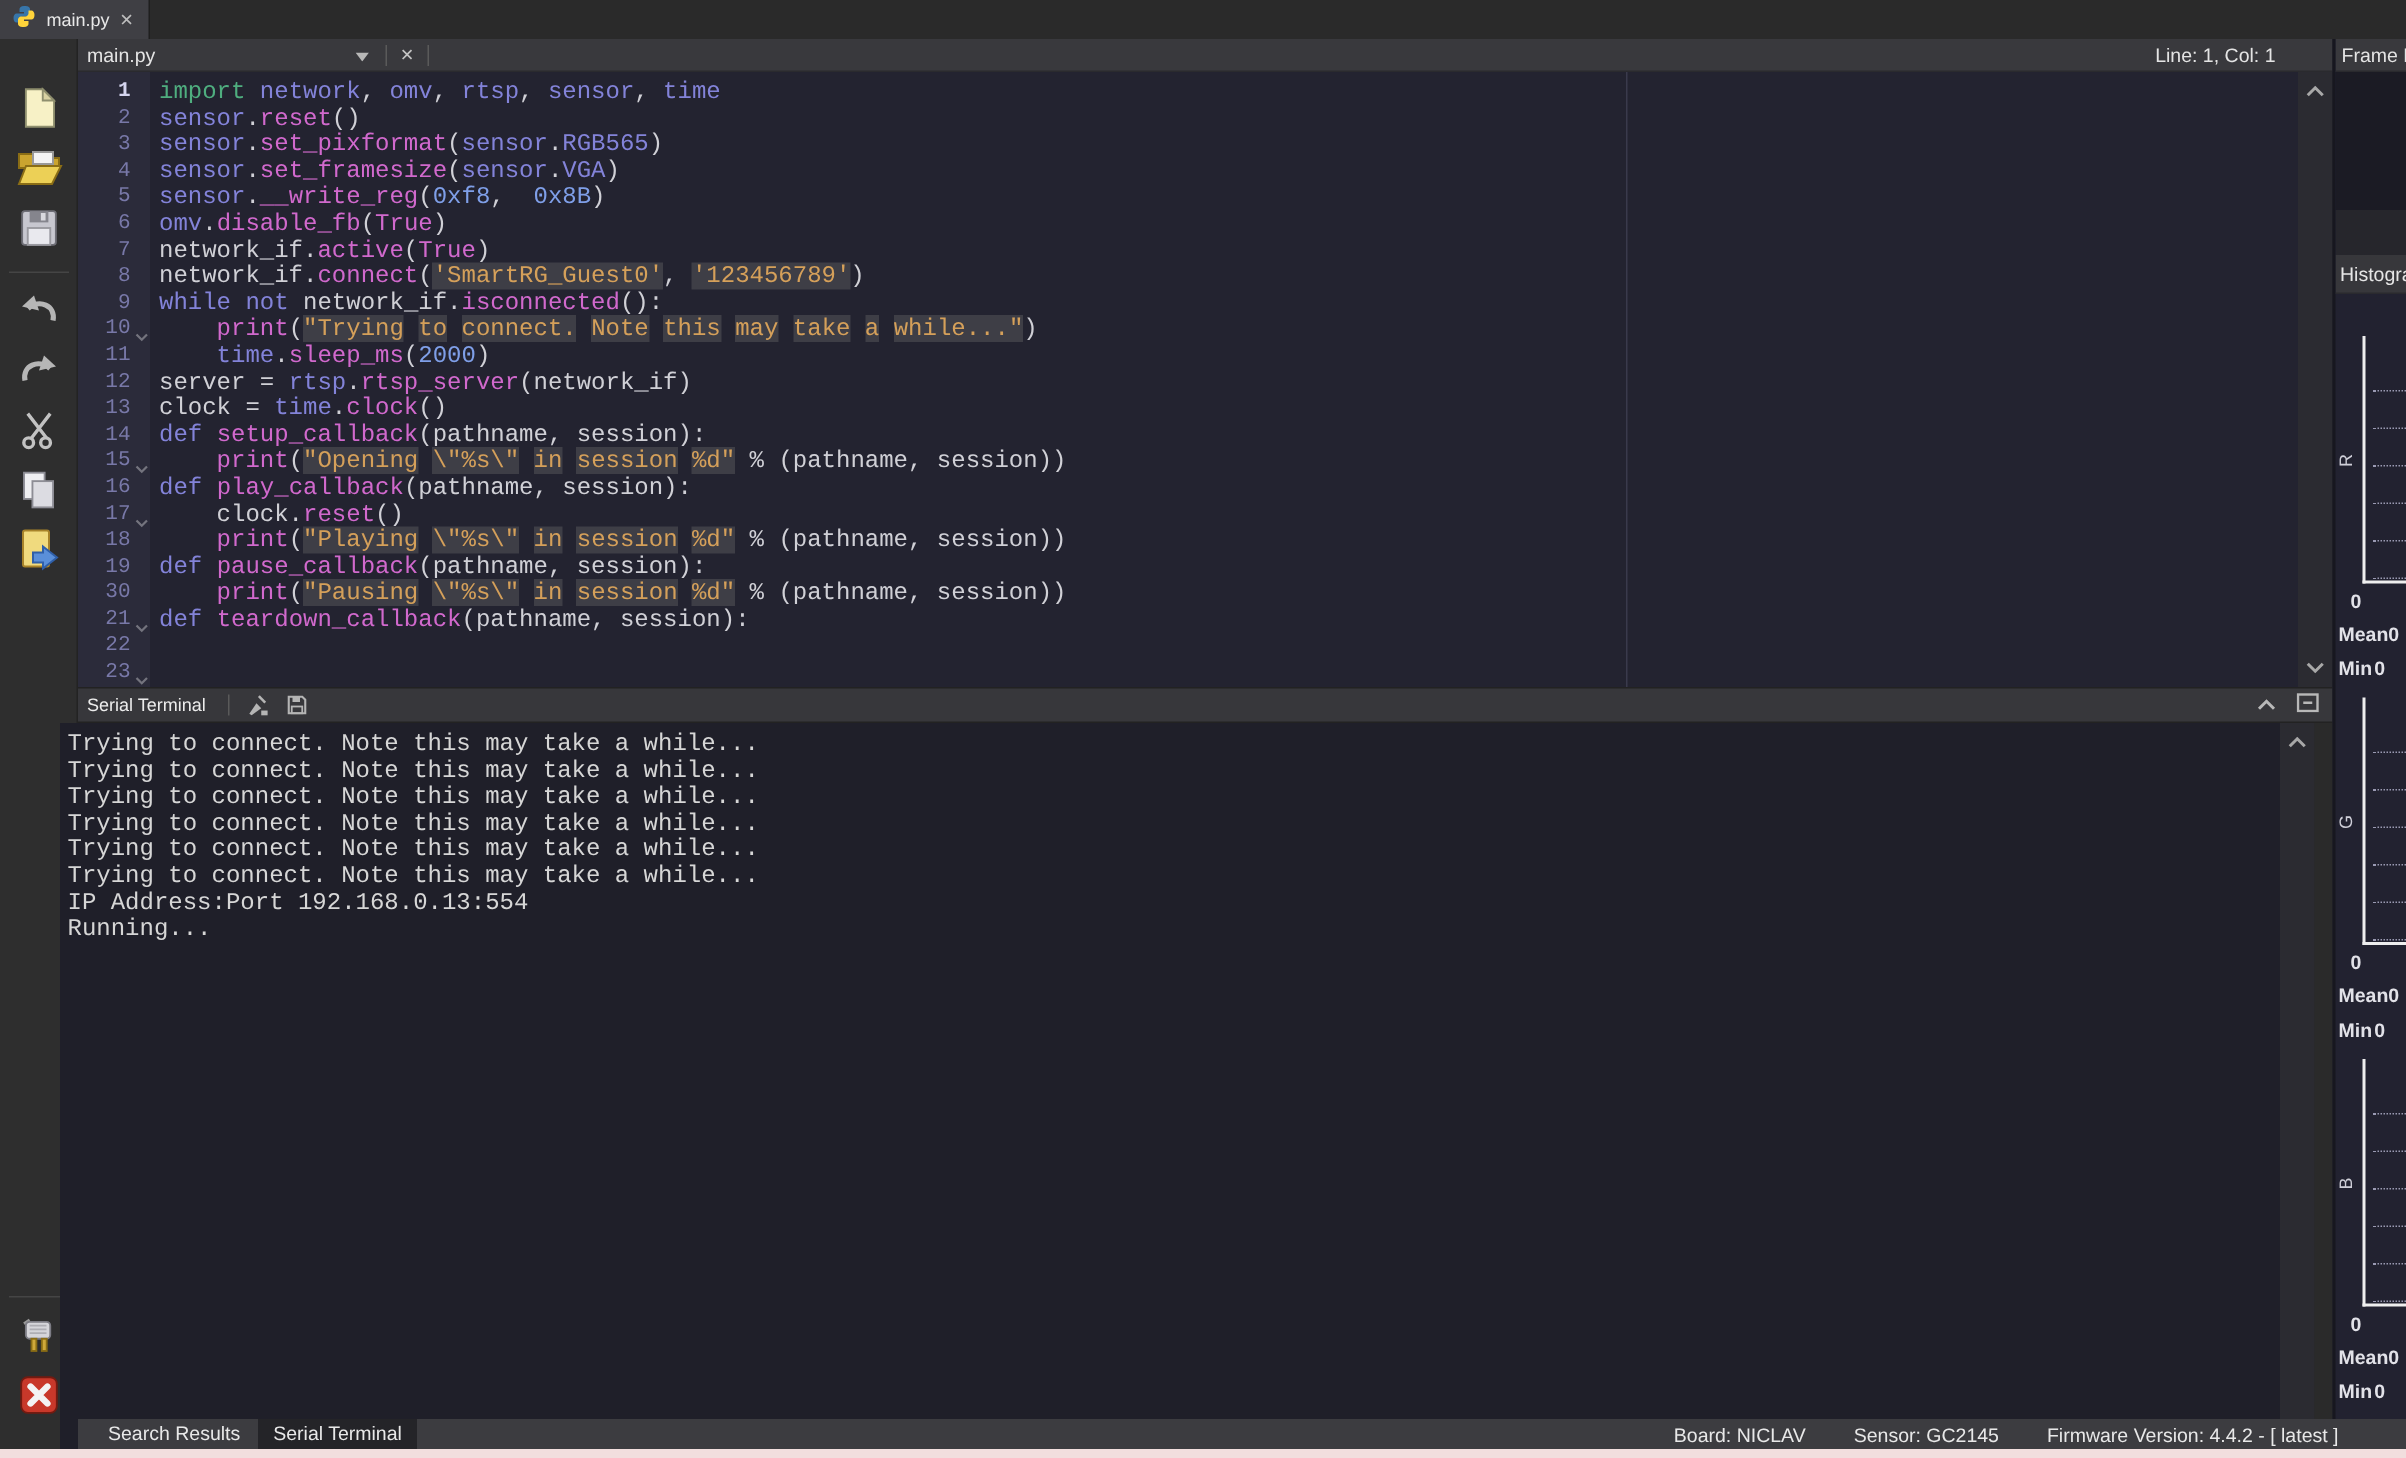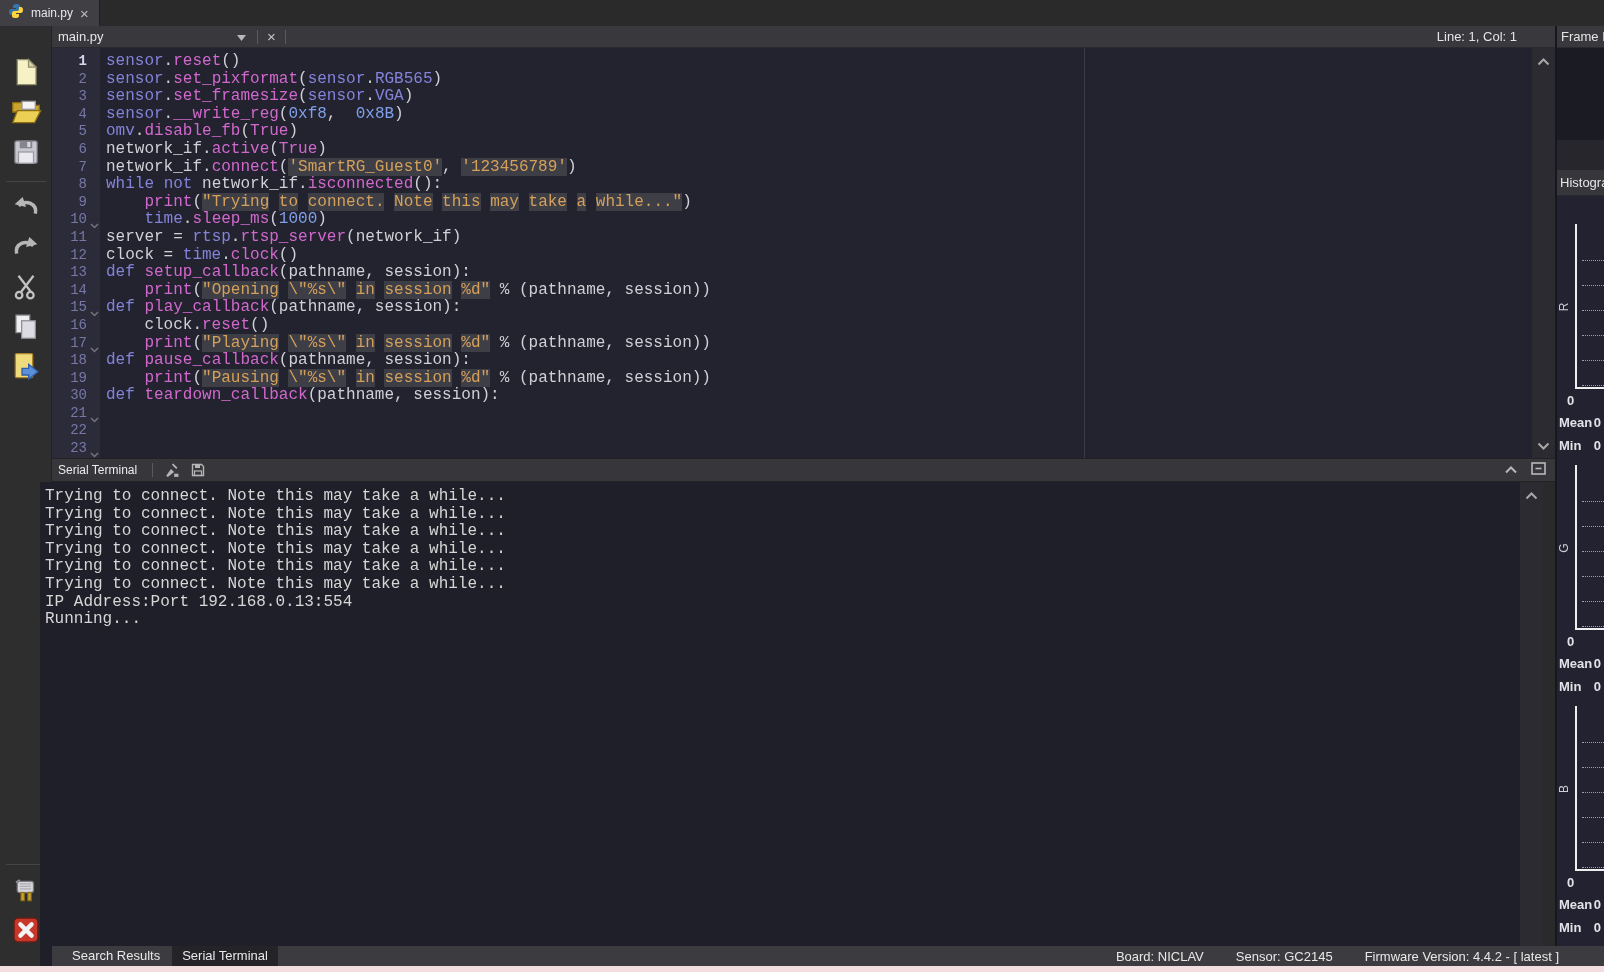--- a/index.html
+++ b/index.html
@@ -68,21 +68,21 @@
   .pspacer{height:30px;background:#26262c;}
   .histhdr{height:26px;background:var(--header-bg);line-height:26px;font-size:13px;color:#e6e6e6;padding-left:3px;white-space:nowrap;overflow:hidden;border-bottom:1px solid #2a2a2e;}
   .chart{margin-top:8px;}
   .chart:first-child{margin-top:28px;}
   .plot{position:relative;height:165px;}
   .yaxis{position:absolute;left:18px;top:0;bottom:0;width:2px;background:var(--axis);}
   .xaxis{position:absolute;left:18px;right:0;bottom:0;height:2px;background:var(--axis);}
   .gline{position:absolute;left:25px;right:0;height:0;border-top:1px dotted var(--gridline);}
   .chlabel{position:absolute;left:0;top:50%;transform:translateY(-50%);writing-mode:vertical-rl;font-size:12px;color:#cfcfd8;transform:translateY(-50%) rotate(180deg);}
   .zero{height:22px;line-height:24px;padding-left:10px;font-size:13px;font-weight:600;color:#e2e2e8;}
-  .mrow{height:23px;line-height:23px;display:flex;justify-content:space-between;padding:0 3px 0 2px;font-size:13px;font-weight:600;color:#e2e2e8;white-space:nowrap;}
+  .mrow{height:23px;line-height:23px;display:flex;justify-content:space-between;padding:0 14px 0 2px;font-size:13px;font-weight:600;color:#e2e2e8;white-space:nowrap;}
 
   
   .statusbar{position:absolute;left:52px;top:946px;width:1552px;height:20px;background:var(--statusbar-bg);display:flex;align-items:center;font-size:13px;color:#e8e8e8;padding-left:10px;}
   .sbtab{height:20px;line-height:20px;padding:0 10px;margin-right:2px;}
   .sbtab.active{background:var(--status-tab-active-bg);}
   .sbright{margin-left:auto;display:flex;gap:32px;padding-right:45px;white-space:nowrap;}
 
   .bottomstrip{position:absolute;left:0;top:966px;width:1604px;height:6px;background:var(--bottom-strip);}
 </style>
 </head>
@@ -221,30 +221,31 @@
         <div class="grow"><span class="num">21</span><span class="fold"><svg width="9" height="6" viewBox="0 0 9 6">
               <path d="M1 1l3.5 3.5L8 1" fill="none" stroke="#74747e" stroke-width="1.5"></path>
             </svg></span></div>
         <div class="grow"><span class="num">22</span></div>
         <div class="grow"><span class="num">23</span><span class="fold"><svg width="9" height="6" viewBox="0 0 9 6">
               <path d="M1 1l3.5 3.5L8 1" fill="none" stroke="#74747e" stroke-width="1.5"></path>
             </svg></span></div>
       </div>
     <div class="code" id="code">
       <div class="guide"></div>
+    <div class="crow"><span class="tk-kwi">import</span><span class="tk-pln"> </span><span class="tk-mod">network</span><span class="tk-pln">, </span><span class="tk-mod">omv</span><span class="tk-pln">, </span><span class="tk-mod">rtsp</span><span class="tk-pln">, </span><span class="tk-mod">sensor</span><span class="tk-pln">, </span><span class="tk-mod">time</span></div>
         <div class="crow"><span class="tk-mod">sensor</span><span class="tk-pln">.</span><span class="tk-meth">reset</span><span class="tk-pln">()</span></div>
         <div class="crow"><span class="tk-mod">sensor</span><span class="tk-pln">.</span><span class="tk-meth">set_pixformat</span><span class="tk-pln">(</span><span class="tk-mod">sensor</span><span class="tk-pln">.</span><span class="tk-mod">RGB565</span><span class="tk-pln">)</span></div>
         <div class="crow"><span class="tk-mod">sensor</span><span class="tk-pln">.</span><span class="tk-meth">set_framesize</span><span class="tk-pln">(</span><span class="tk-mod">sensor</span><span class="tk-pln">.</span><span class="tk-mod">VGA</span><span class="tk-pln">)</span></div>
         <div class="crow"><span class="tk-mod">sensor</span><span class="tk-pln">.</span><span class="tk-meth">__write_reg</span><span class="tk-pln">(</span><span class="tk-num">0xf8</span><span class="tk-pln">,  </span><span class="tk-num">0x8B</span><span class="tk-pln">)</span></div>
         <div class="crow"><span class="tk-mod">omv</span><span class="tk-pln">.</span><span class="tk-meth">disable_fb</span><span class="tk-pln">(</span><span class="tk-meth">True</span><span class="tk-pln">)</span></div>
         <div class="crow"><span class="tk-pln">network_if.</span><span class="tk-meth">active</span><span class="tk-pln">(</span><span class="tk-meth">True</span><span class="tk-pln">)</span></div>
         <div class="crow"><span class="tk-pln">network_if.</span><span class="tk-meth">connect</span><span class="tk-pln">(</span><span class="tk-str">'SmartRG_Guest0'</span><span class="tk-pln">, </span><span class="tk-str">'123456789'</span><span class="tk-pln">)</span></div>
         <div class="crow"><span class="tk-kw">while</span><span class="tk-pln"> </span><span class="tk-kw">not</span><span class="tk-pln"> network_if.</span><span class="tk-meth">isconnected</span><span class="tk-pln">():</span></div>
         <div class="crow"><span class="tk-pln">    </span><span class="tk-meth">print</span><span class="tk-pln">(</span><span class="tk-str">"Trying</span><span class="tk-strsp"> </span><span class="tk-str">to</span><span class="tk-strsp"> </span><span class="tk-str">connect.</span><span class="tk-strsp"> </span><span class="tk-str">Note</span><span class="tk-strsp"> </span><span class="tk-str">this</span><span class="tk-strsp"> </span><span class="tk-str">may</span><span class="tk-strsp"> </span><span class="tk-str">take</span><span class="tk-strsp"> </span><span class="tk-str">a</span><span class="tk-strsp"> </span><span class="tk-str">while..."</span><span class="tk-pln">)</span></div>
-        <div class="crow"><span class="tk-pln">    </span><span class="tk-mod">time</span><span class="tk-pln">.</span><span class="tk-meth">sleep_ms</span><span class="tk-pln">(</span><span class="tk-num">1000</span><span class="tk-pln">)</span></div>
+        <div class="crow"><span class="tk-pln">    </span><span class="tk-mod">time</span><span class="tk-pln">.</span><span class="tk-meth">sleep_ms</span><span class="tk-pln">(</span><span class="tk-num">2000</span><span class="tk-pln">)</span></div>
         <div class="crow"><span class="tk-pln">server = </span><span class="tk-mod">rtsp</span><span class="tk-pln">.</span><span class="tk-meth">rtsp_server</span><span class="tk-pln">(network_if)</span></div>
         <div class="crow"><span class="tk-pln">clock = </span><span class="tk-mod">time</span><span class="tk-pln">.</span><span class="tk-meth">clock</span><span class="tk-pln">()</span></div>
         <div class="crow"><span class="tk-kw">def</span><span class="tk-pln"> </span><span class="tk-meth">setup_callback</span><span class="tk-pln">(pathname, session):</span></div>
         <div class="crow"><span class="tk-pln">    </span><span class="tk-meth">print</span><span class="tk-pln">(</span><span class="tk-str">"Opening</span><span class="tk-strsp"> </span><span class="tk-str">\"%s\"</span><span class="tk-strsp"> </span><span class="tk-str">in</span><span class="tk-strsp"> </span><span class="tk-str">session</span><span class="tk-strsp"> </span><span class="tk-str">%d"</span><span class="tk-pln"> % (pathname, session))</span></div>
         <div class="crow"><span class="tk-kw">def</span><span class="tk-pln"> </span><span class="tk-meth">play_callback</span><span class="tk-pln">(pathname, session):</span></div>
         <div class="crow"><span class="tk-pln">    clock.</span><span class="tk-meth">reset</span><span class="tk-pln">()</span></div>
         <div class="crow"><span class="tk-pln">    </span><span class="tk-meth">print</span><span class="tk-pln">(</span><span class="tk-str">"Playing</span><span class="tk-strsp"> </span><span class="tk-str">\"%s\"</span><span class="tk-strsp"> </span><span class="tk-str">in</span><span class="tk-strsp"> </span><span class="tk-str">session</span><span class="tk-strsp"> </span><span class="tk-str">%d"</span><span class="tk-pln"> % (pathname, session))</span></div>
         <div class="crow"><span class="tk-kw">def</span><span class="tk-pln"> </span><span class="tk-meth">pause_callback</span><span class="tk-pln">(pathname, session):</span></div>
         <div class="crow"><span class="tk-pln">    </span><span class="tk-meth">print</span><span class="tk-pln">(</span><span class="tk-str">"Pausing</span><span class="tk-strsp"> </span><span class="tk-str">\"%s\"</span><span class="tk-strsp"> </span><span class="tk-str">in</span><span class="tk-strsp"> </span><span class="tk-str">session</span><span class="tk-strsp"> </span><span class="tk-str">%d"</span><span class="tk-pln"> % (pathname, session))</span></div>
         <div class="crow"><span class="tk-kw">def</span><span class="tk-pln"> </span><span class="tk-meth">teardown_callback</span><span class="tk-pln">(pathname, session):</span></div>

